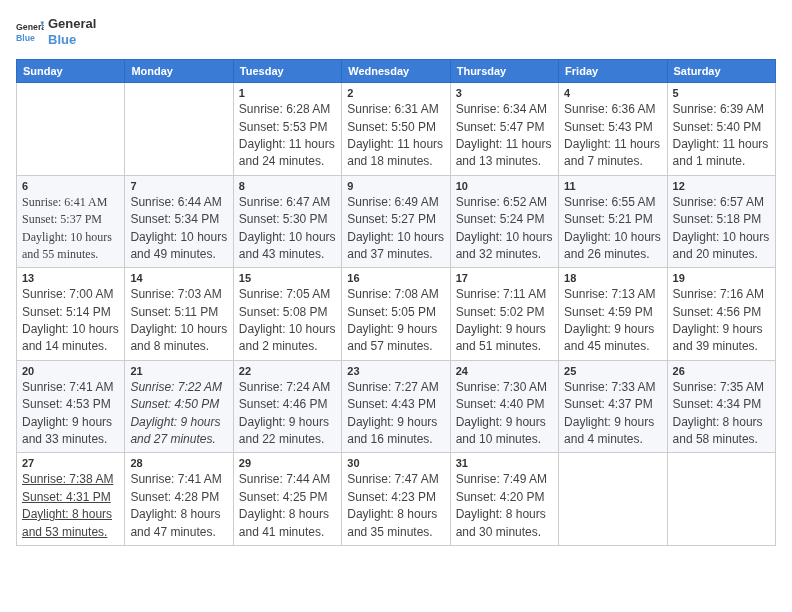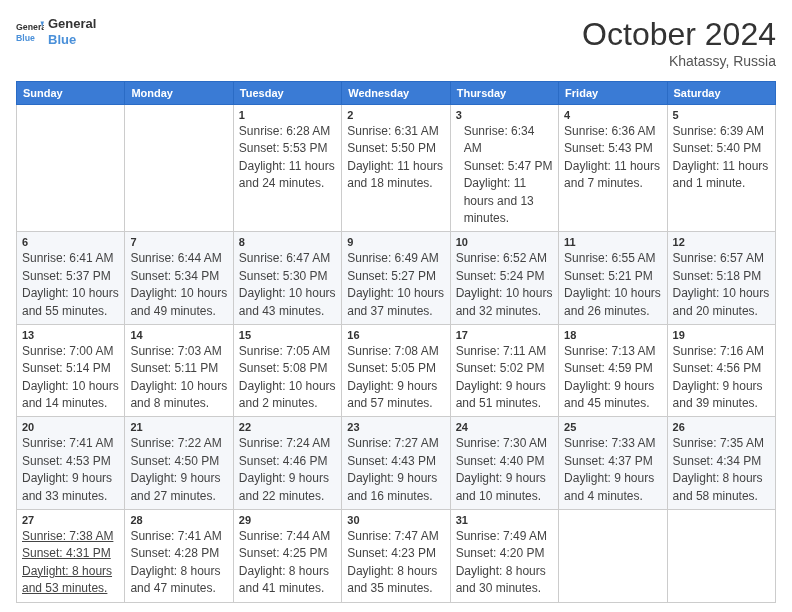--- a/index.html
+++ b/index.html
@@ -86,24 +86,20 @@
     <svg class="logo-icon" viewBox="0 0 32 32" xmlns="http://www.w3.org/2000/svg">
       <text x="0" y="14" font-size="10" font-weight="bold" fill="#333">General</text>
       <text x="0" y="26" font-size="10" font-weight="bold" fill="#4a90d9">Blue</text>
       <polygon points="28,4 32,4 30,10" fill="#4a90d9"></polygon>
     </svg>
     <div style="line-height:1.2;">
       <div style="font-size:13px;font-weight:bold;color:#333;">General</div>
       <div style="font-size:13px;font-weight:bold;color:#4a90d9;">Blue</div>
     </div>
   </div>
-  <div class="title-block">
-    <div class="month-title">October 2024</div>
-    <div class="subtitle">Khatassy, Russia</div>
-  </div>
 </div>
 
 <table class="calendar">
   <thead>
     <tr id="header-row">
         <th>Sunday</th>
         <th>Monday</th>
         <th>Tuesday</th>
         <th>Wednesday</th>
         <th>Thursday</th>
@@ -122,41 +118,41 @@
 Daylight: 11 hours and 24 minutes.</div>
         </td>
         <td>
           <div class="day-num">2</div>
           <div class="day-info" style="white-space: pre-line;">Sunrise: 6:31 AM
 Sunset: 5:50 PM
 Daylight: 11 hours and 18 minutes.</div>
         </td>
         <td>
           <div class="day-num">3</div>
-          <div class="day-info" style="white-space: pre-line; margin-left: 8px;">Sunrise: 6:34 AM
+          <div class="day-info" style="white-space: pre-line;">Sunrise: 6:34 AM
 Sunset: 5:47 PM
 Daylight: 11 hours and 13 minutes.</div>
         </td>
         <td>
           <div class="day-num">4</div>
           <div class="day-info" style="white-space: pre-line;">Sunrise: 6:36 AM
 Sunset: 5:43 PM
 Daylight: 11 hours and 7 minutes.</div>
         </td>
         <td>
           <div class="day-num">5</div>
           <div class="day-info" style="white-space: pre-line;">Sunrise: 6:39 AM
 Sunset: 5:40 PM
 Daylight: 11 hours and 1 minute.</div>
         </td>
       </tr>
       <tr>
         <td>
           <div class="day-num">6</div>
-          <div class="day-info" style="white-space: pre-line;">Sunrise: 6:41 AM
+          <div class="day-info" style="white-space: pre-line; font-family: Liberation Serif, serif;">Sunrise: 6:41 AM
 Sunset: 5:37 PM
 Daylight: 10 hours and 55 minutes.</div>
         </td>
         <td>
           <div class="day-num">7</div>
           <div class="day-info" style="white-space: pre-line;">Sunrise: 6:44 AM
 Sunset: 5:34 PM
 Daylight: 10 hours and 49 minutes.</div>
         </td>
         <td>
@@ -236,21 +232,21 @@
       </tr>
       <tr>
         <td>
           <div class="day-num">20</div>
           <div class="day-info" style="white-space: pre-line;">Sunrise: 7:41 AM
 Sunset: 4:53 PM
 Daylight: 9 hours and 33 minutes.</div>
         </td>
         <td>
           <div class="day-num">21</div>
-          <div class="day-info" style="white-space: pre-line;">Sunrise: 7:22 AM
+          <div class="day-info" style="white-space: pre-line; font-style: italic;">Sunrise: 7:22 AM
 Sunset: 4:50 PM
 Daylight: 9 hours and 27 minutes.</div>
         </td>
         <td>
           <div class="day-num">22</div>
           <div class="day-info" style="white-space: pre-line;">Sunrise: 7:24 AM
 Sunset: 4:46 PM
 Daylight: 9 hours and 22 minutes.</div>
         </td>
         <td>

